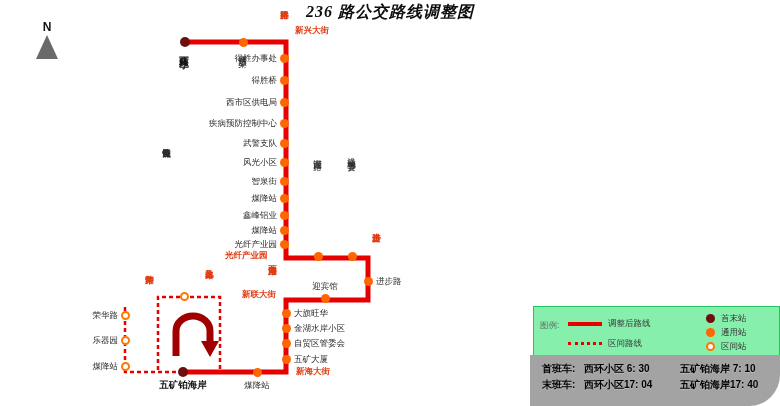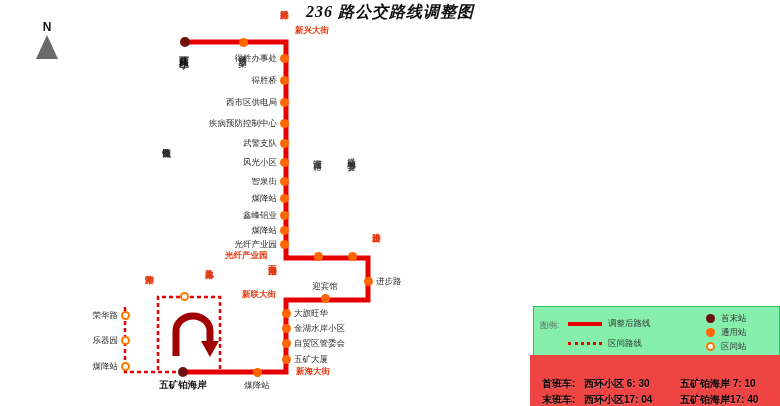--- a/index.html
+++ b/index.html
@@ -1,17 +1,17 @@
 <!DOCTYPE html>
 <html><head>
 <meta charset="utf-8">
 <style>
   html,body{margin:0;padding:0;background:#fff;}
   .stage{position:relative;width:780px;height:406px;background:#fff;overflow:hidden;
-         font-family:"Liberation Sans",sans-serif;}
+         font-family:"Liberation Sans",sans-serif;border-radius:31px;}
   
   .title{position:absolute;left:255px;top:2px;width:270px;text-align:center;
          font-family:"Liberation Serif",serif;font-style:italic;font-weight:bold;
          font-size:16px;color:#0d0d0d;letter-spacing:1px;white-space:nowrap;}
   
   .compass{position:absolute;left:34px;top:20px;width:26px;text-align:center;}
   .compass-n{font-weight:bold;font-size:12px;color:#111;}
   .compass-arrow{width:0;height:0;margin:1px auto 0;
       border-left:11px solid transparent;border-right:11px solid transparent;
       border-bottom:24px solid #6a6a6a;}
@@ -39,22 +39,22 @@
   .lg-title{position:absolute;left:6px;top:13px;color:#666;}
   .lg-item{position:absolute;white-space:nowrap;}
   .sw{display:inline-block;vertical-align:middle;margin-right:6px;}
   .sw-solid{width:34px;height:4px;background:#e60000;}
   .sw-dashed{width:34px;height:0;border-top:3px dotted #e60000;}
   .sw-dot{width:9px;height:9px;border-radius:50%;box-sizing:border-box;}
   .sw-terminal{background:#6e0f0f;}
   .sw-stop{background:#ff6600;}
   .sw-sect{background:#fff;border:2px solid #ff7700;}
   
-  .timetable{position:absolute;left:530px;top:355px;width:250px;height:51px;background:#ef4444;
-             color:#000;font-weight:bold;font-size:10px;padding-top:22px;box-sizing:border-box;
+  .timetable{position:absolute;left:530px;top:355px;width:250px;height:51px;background:#a3a3a3;
+             color:#000;font-weight:bold;font-size:10px;padding-top:7px;box-sizing:border-box;
              text-shadow:0 1px 1px rgba(255,255,255,0.28);}
   .tt-row{display:flex;margin:0 0 2px 12px;white-space:nowrap;}
   .tt-label{width:42px;}
   .tt-val{width:96px;}
   .tt-right{width:auto;}
 </style>
 </head>
 <body>
 
 <div class="stage">

